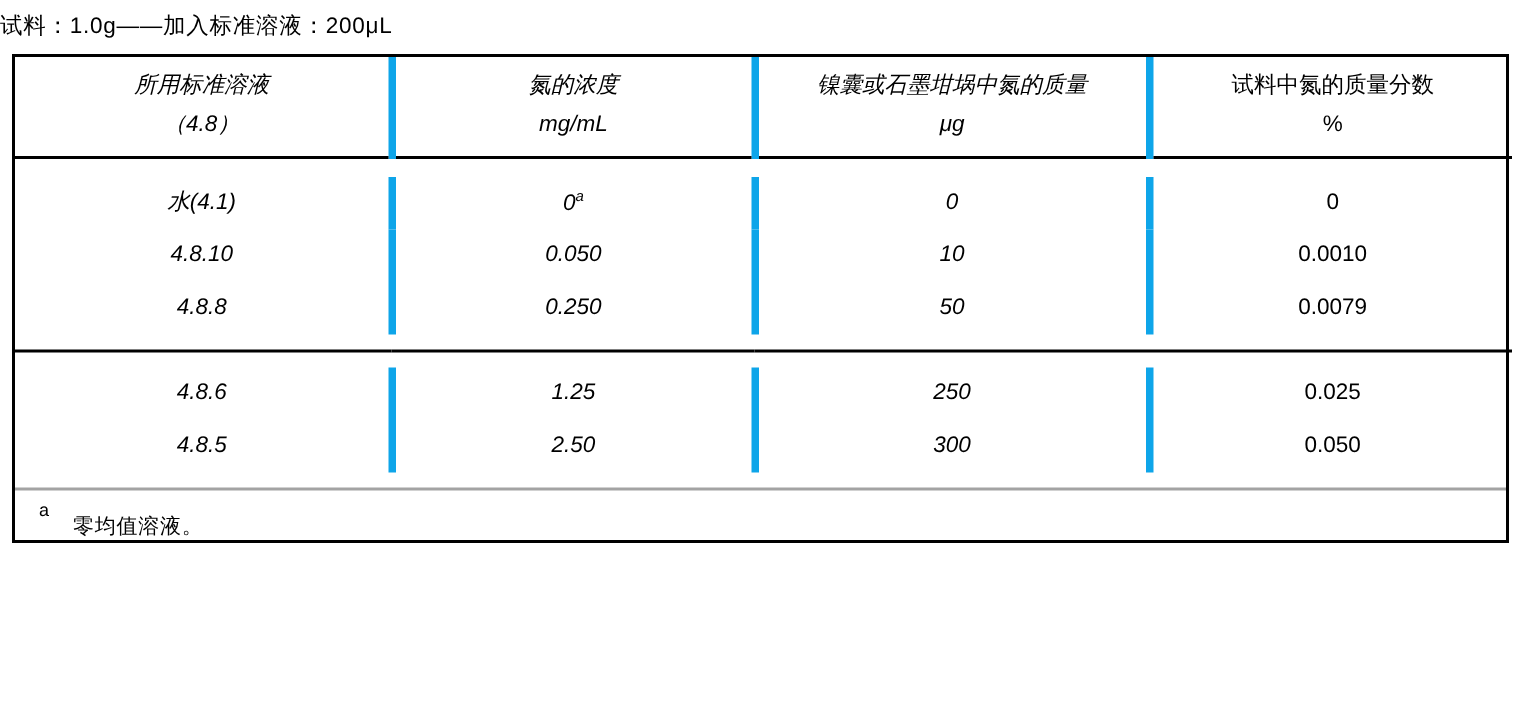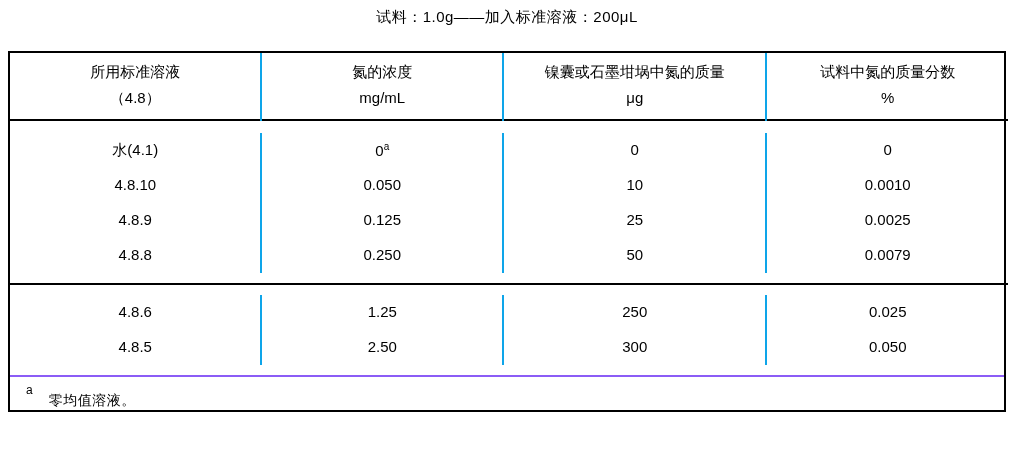--- a/index.html
+++ b/index.html
@@ -14,25 +14,24 @@
     color: #000000;
     overflow: hidden;
   }
   .page {
     position: relative;
     width: 1014px;
     height: 473px;
     box-sizing: border-box;
   }
   .caption {
-    text-align: center;
     font-size: 15px;
     letter-spacing: 0.5px;
     padding-top: 8px;
-    padding-bottom: 24px;
+    padding-bottom: 9px;
     font-family: "Liberation Sans", "DejaVu Sans", sans-serif;
   }
   table.data {
     border-collapse: collapse;
     width: 998px;
     margin: 0 auto;
     table-layout: fixed;
   }
   table.data td {
     border: none;
@@ -50,21 +49,22 @@
     width: 998px;
     margin: 0 auto;
     box-sizing: border-box;
   }
   .head-row td {
     padding: 7px 4px 9px 4px;
     line-height: 1.55;
   }
   .head-row td.cellborder,
   .body-row td.cellborder {
-    border-right: 2px solid #0ea5e9;
+    border-right: 5px solid #0ea5e9;
+    font-style: italic;
   }
   .sep-heavy {
     border-bottom: 2px solid #000;
   }
   .body-row td {
     padding: 5px 4px 5px 4px;
     line-height: 1.3;
     height: 25px;
   }
   .grp-gap td {
@@ -73,21 +73,21 @@
   }
   .grp-gap-top td {
     height: 12px;
     padding: 0;
   }
   .midrule td {
     padding: 0;
     height: 0;
   }
   .footnote {
-    border-top: 2px solid #8b5cf6;
+    border-top: 2px solid #a3a3a3;
     font-size: 14px;
     font-family: "Liberation Sans", "DejaVu Sans", sans-serif;
     padding: 6px 0 6px 16px;
     position: relative;
     min-height: 32px;
     box-sizing: border-box;
   }
   .footnote .fmark {
     font-size: 12px;
     vertical-align: super;
@@ -154,26 +154,20 @@
           <td class="cellborder">0</td>
           <td>0</td>
         </tr>
         <tr class="body-row">
           <td class="cellborder">4.8.10</td>
           <td class="cellborder">0.050</td>
           <td class="cellborder">10</td>
           <td>0.0010</td>
         </tr>
         <tr class="body-row">
-          <td class="cellborder">4.8.9</td>
-          <td class="cellborder">0.125</td>
-          <td class="cellborder">25</td>
-          <td>0.0025</td>
-        </tr>
-        <tr class="body-row">
           <td class="cellborder">4.8.8</td>
           <td class="cellborder">0.250</td>
           <td class="cellborder">50</td>
           <td>0.0079</td>
         </tr>
 
         <tr class="grp-gap">
           <td class="cellborder"></td>
           <td class="cellborder"></td>
           <td class="cellborder"></td>

